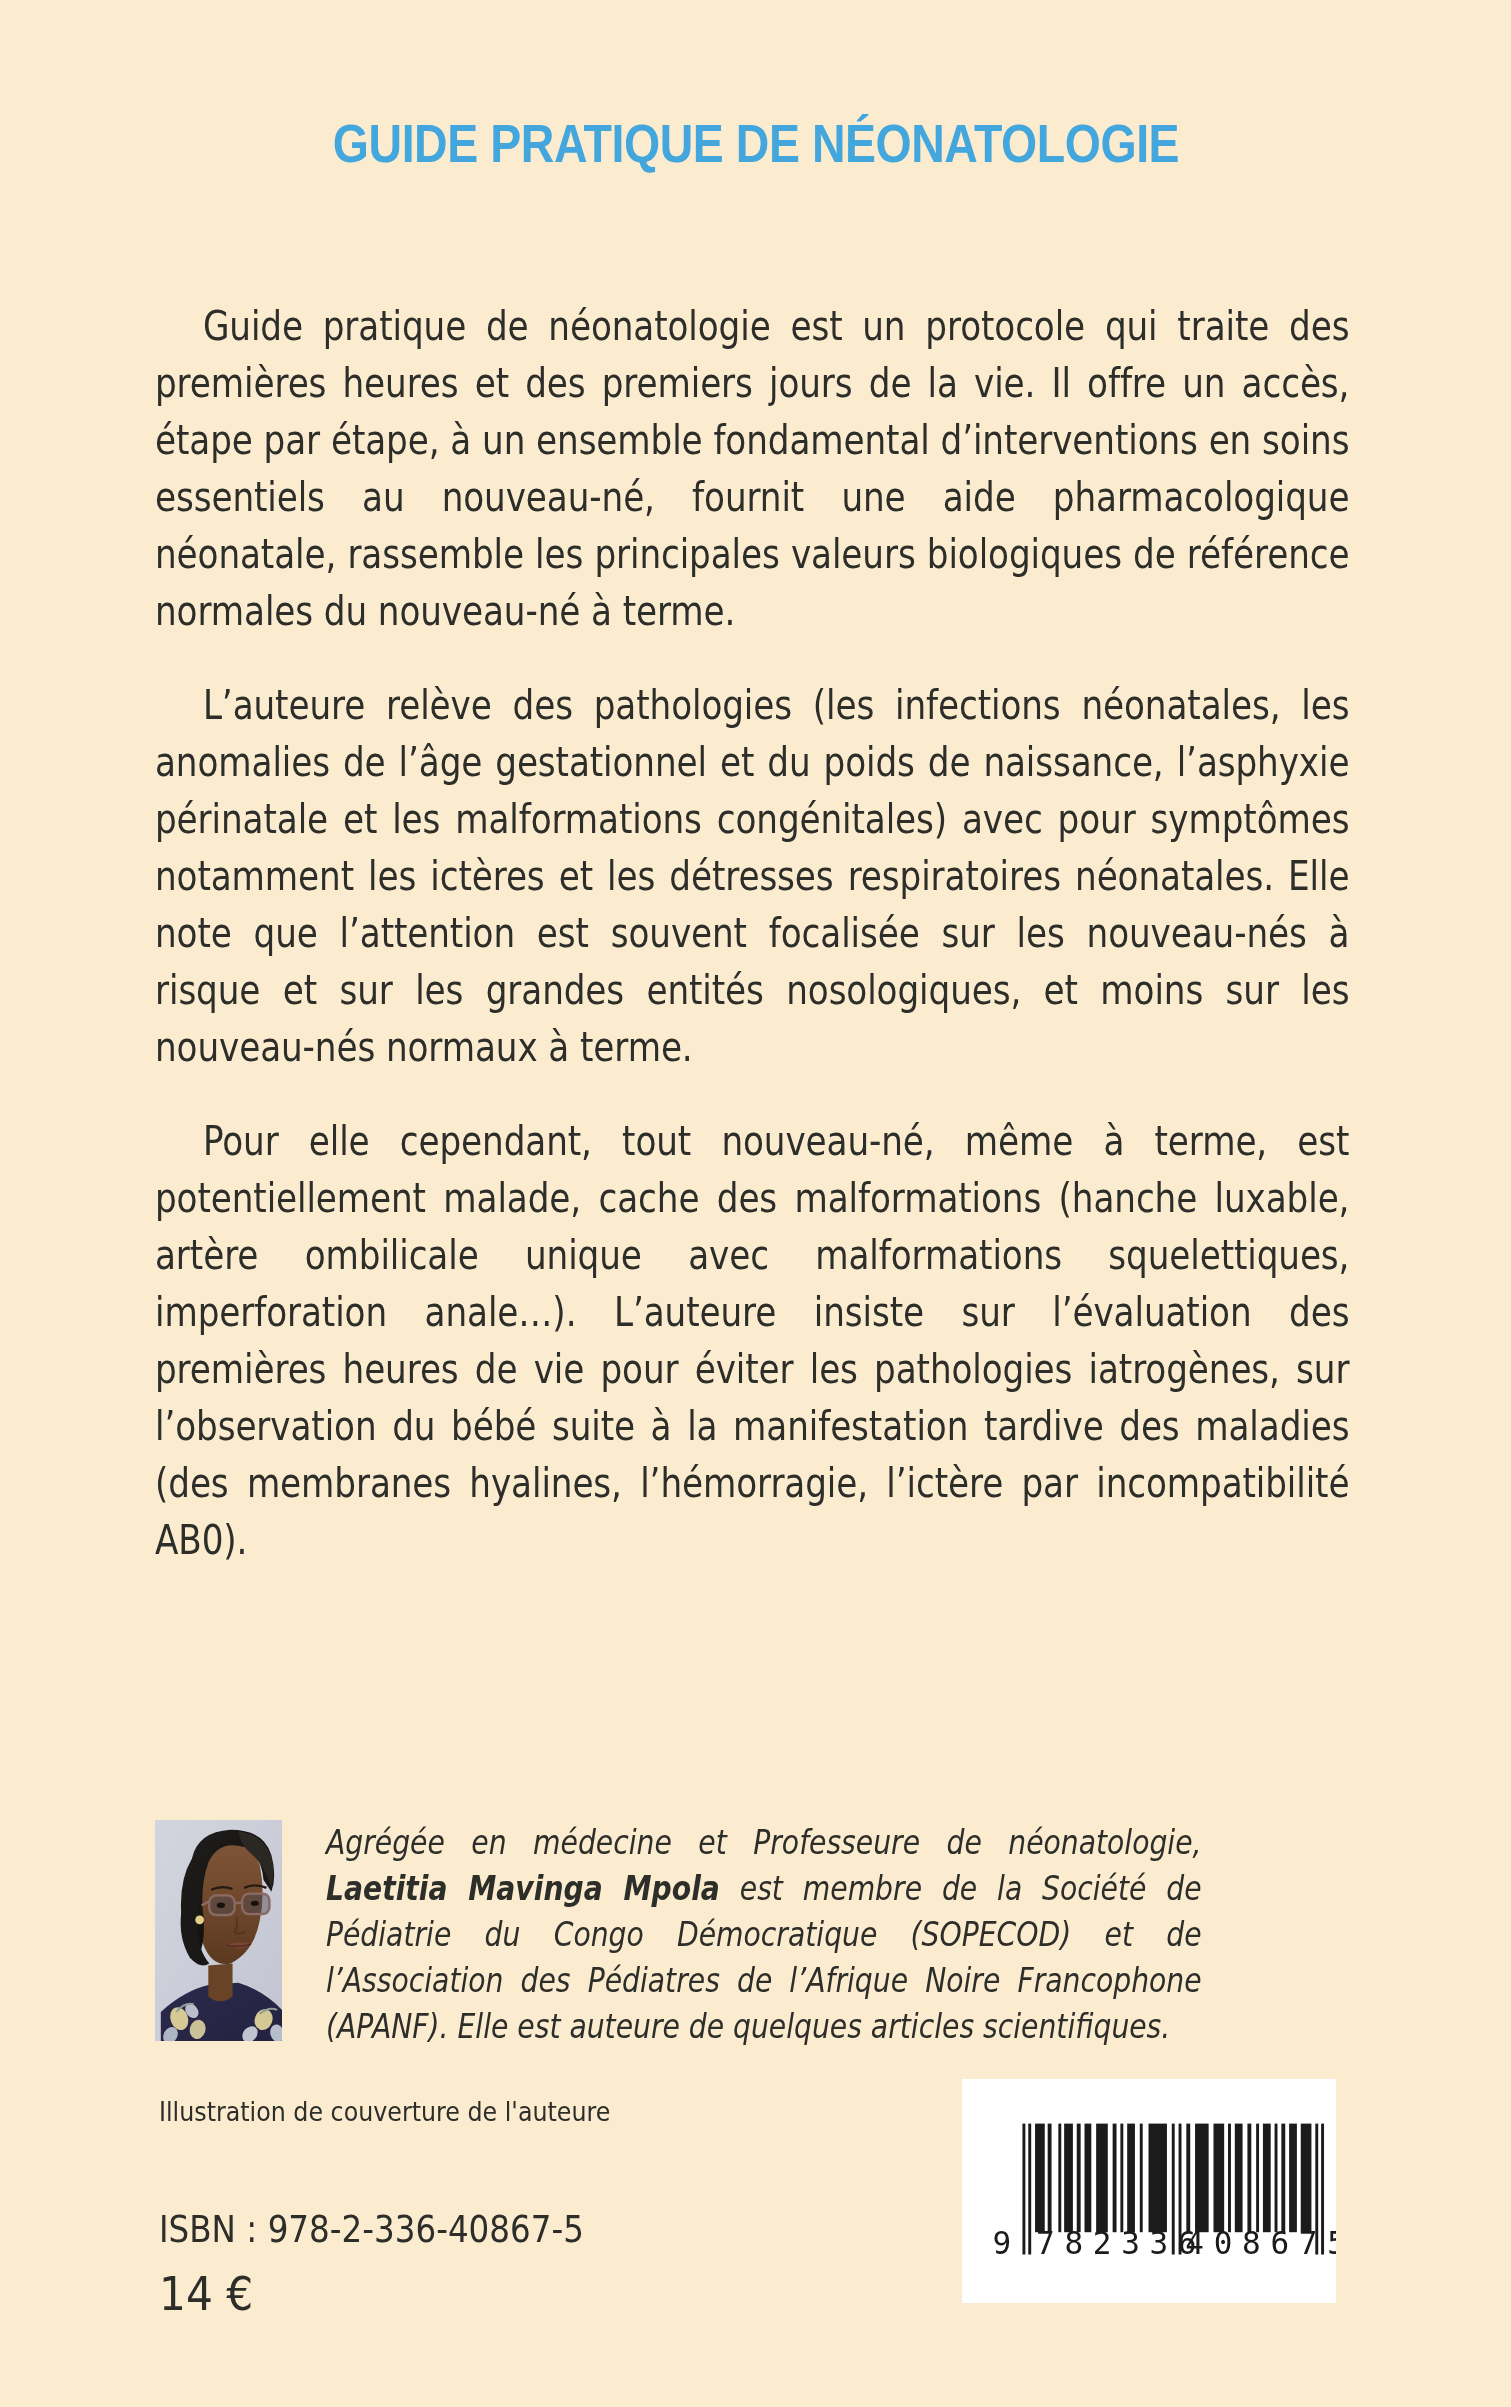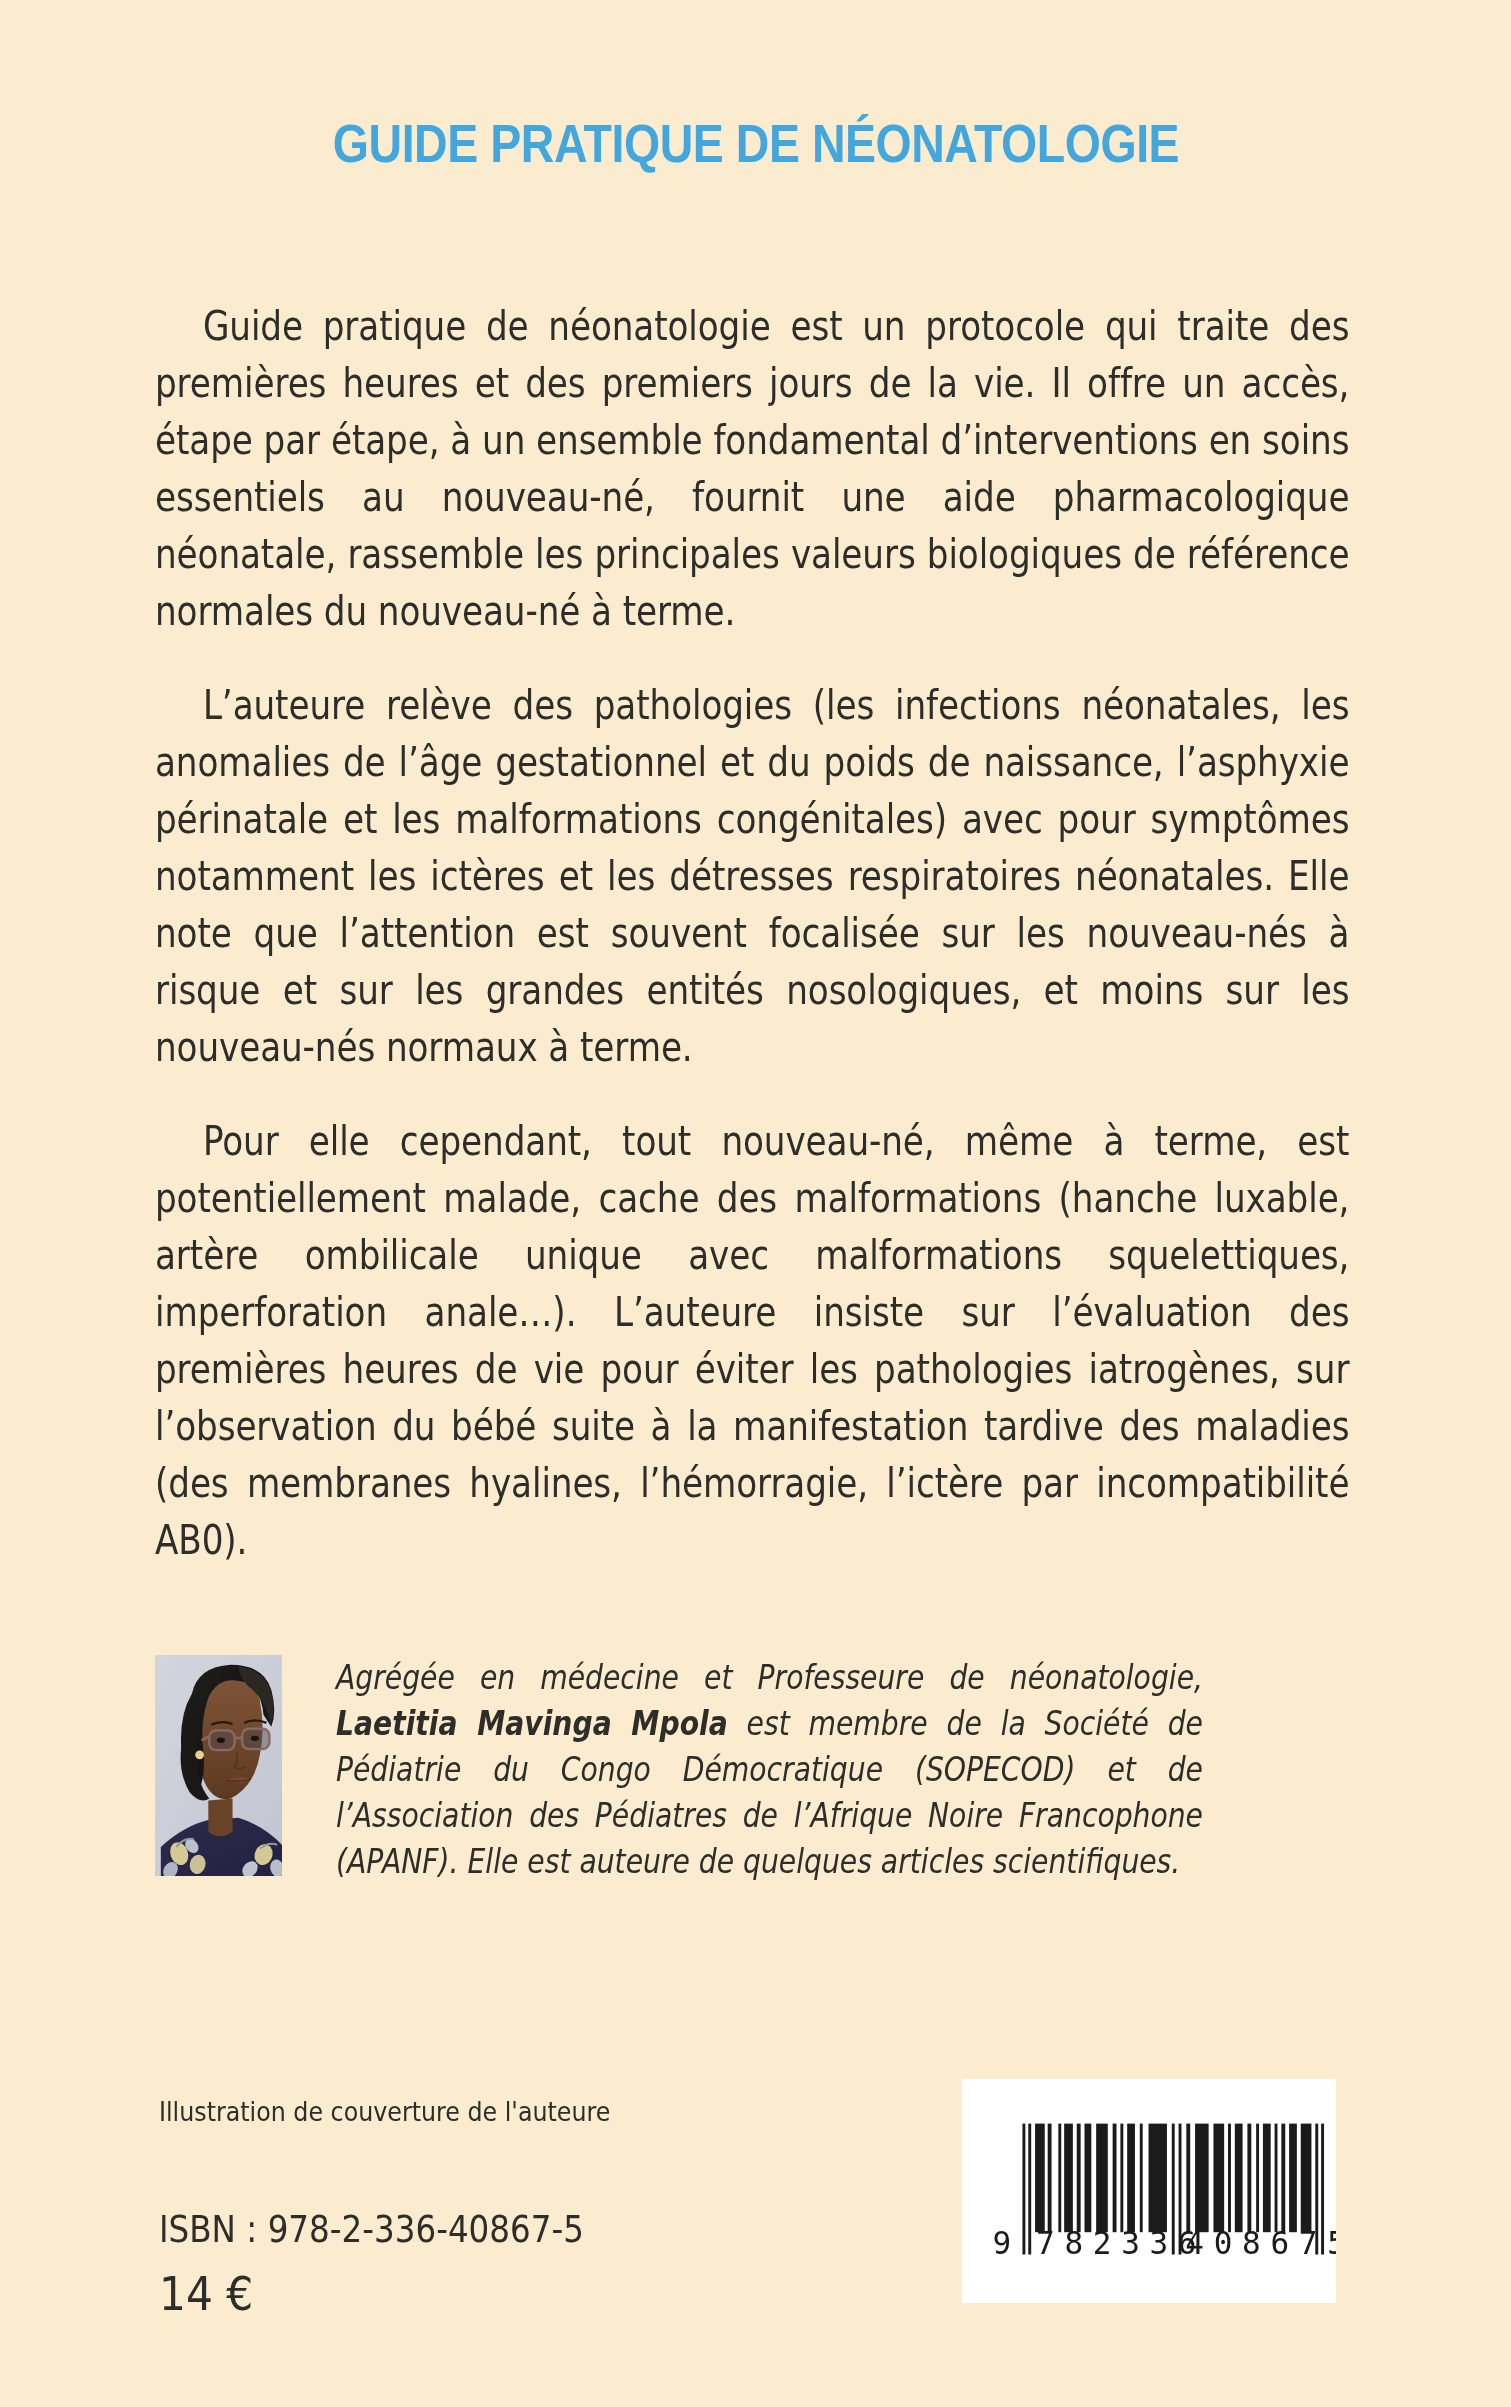--- a/index.html
+++ b/index.html
@@ -63,25 +63,25 @@
     transform-origin: left top;
     width: 116.9%;
     letter-spacing: -0.1px;
   }
   .blurb p:last-child { margin-bottom: 0; }
 
   
   .author-block {
     position: absolute;
     left: 155px;
-    top: 1655px;
+    top: 1820px;
     width: 1195px;
     display: flex;
     align-items: flex-start;
-    gap: 10px;
+    gap: 0;
   }
 
   .portrait {
     position: relative;
     width: 127px;
     height: 221px;
     flex: 0 0 127px;
     overflow: hidden;
     background: #c9cbd6;
   }

